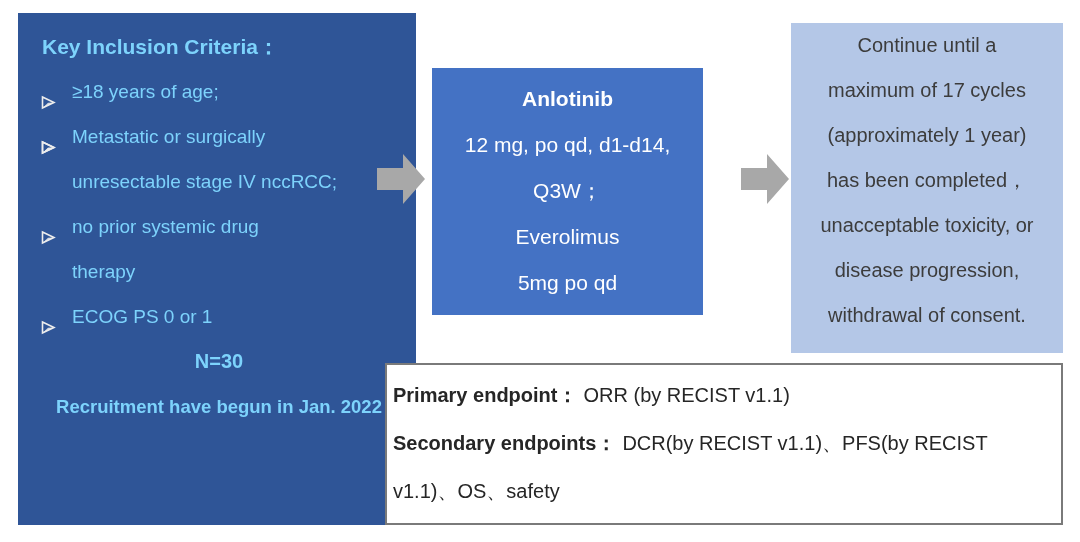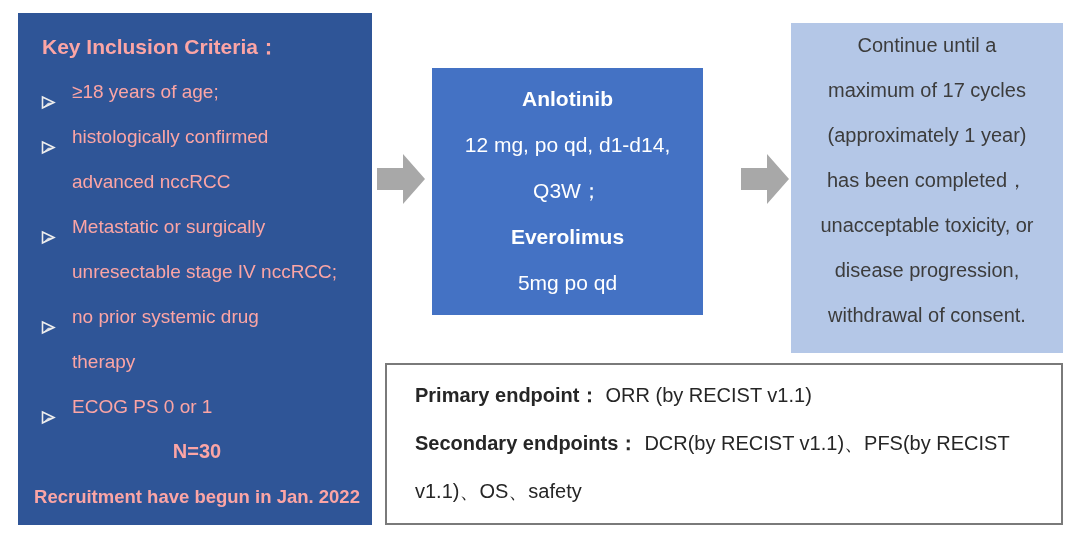--- a/index.html
+++ b/index.html
@@ -1,22 +1,22 @@
 <!DOCTYPE html>
 <html><head>
 <meta charset="utf-8">
 <style>
   html,body{margin:0;padding:0;background:#ffffff;}
   body{width:1080px;height:542px;position:relative;overflow:hidden;
        font-family:"Liberation Sans","DejaVu Sans",sans-serif;}
   .stage{position:absolute;left:0;top:0;width:1080px;height:542px;}
 
   
-  #inclusion-box{position:absolute;left:18px;top:13px;width:354px;height:512px;
-    background:#2F5597;color:#fca5a5;box-sizing:border-box;padding:12px 8px 6px 12px;}
+  #inclusion-box{position:absolute;left:18px;top:13px;width:398px;height:512px;
+    background:#2F5597;color:#7dd3fc;box-sizing:border-box;padding:12px 8px 6px 12px;}
   .inc-title{font-size:21px;font-weight:700;line-height:44px;padding-left:12px;white-space:nowrap;}
   .inc-item{position:relative;padding-left:42px;font-size:19px;line-height:45px;}
   .inc-item .bullet{position:absolute;left:10px;top:13px;width:17px;height:17px;}
   .inc-line{display:block;white-space:nowrap;}
   .inc-n{font-size:20px;font-weight:700;text-align:center;line-height:45px;}
   .inc-recruit{font-size:18.5px;font-weight:700;text-align:center;line-height:45px;white-space:nowrap;}
 
   
   .flow-arrow{position:absolute;width:49px;height:56px;}
   #arrow-1{left:377px;top:151px;}
@@ -28,21 +28,21 @@
   .treat-line{font-size:21px;line-height:46px;white-space:nowrap;}
 
   
   #continuation-box{position:absolute;left:791px;top:23px;width:272px;height:330px;
     background:#B4C7E7;color:#3C3C3C;text-align:center;box-sizing:border-box;}
   .cont-line{font-size:20px;line-height:45px;white-space:nowrap;}
 
   
   #endpoints-box{position:absolute;left:385px;top:363px;width:678px;height:162px;
     background:#ffffff;border:2px solid #7a7a7a;box-sizing:border-box;
-    color:#262626;padding:6px 28px;}
+    color:#262626;padding:6px 6px;}
   .ep-line{font-size:20px;line-height:48px;white-space:nowrap;}
   .ep-label{font-weight:700;margin-right:6px;}
 </style>
 </head>
 <body>
 
 <div class="stage">
 
   <section id="inclusion-box">
     <div class="inc-title">Key Inclusion Criteria：</div>
@@ -59,21 +59,20 @@
           <span class="item-lines"><span class="inc-line">≥18 years of age;</span></span>
         </div>
 
         <div class="inc-item">
           <span class="bullet">
             <svg width="17" height="17" viewBox="0 0 17 15">
               <path d="M2.5 2 L14 7.5 L2.5 13 Z" fill="none" stroke="#EDEDED" stroke-width="1.6" stroke-linejoin="miter"></path>
               <path d="M2.5 13 L14 7.5 L8 7.8 Z" fill="#EDEDED" opacity="0.85"></path>
             </svg>
           </span>
-          <span class="item-lines"><span class="inc-line">histologically confirmed</span><span class="inc-line">advanced nccRCC</span></span>
         </div>
 
         <div class="inc-item">
           <span class="bullet">
             <svg width="17" height="17" viewBox="0 0 17 15">
               <path d="M2.5 2 L14 7.5 L2.5 13 Z" fill="none" stroke="#EDEDED" stroke-width="1.6" stroke-linejoin="miter"></path>
               <path d="M2.5 13 L14 7.5 L8 7.8 Z" fill="#EDEDED" opacity="0.85"></path>
             </svg>
           </span>
           <span class="item-lines"><span class="inc-line">Metastatic or surgically</span><span class="inc-line">unresectable stage IV nccRCC;</span></span>
@@ -109,21 +108,21 @@
   </svg>
 
   <section id="treatment-box">
 
       <div class="treat-line" style="font-weight: 700;">Anlotinib</div>
 
       <div class="treat-line">12 mg, po qd, d1-d14,</div>
 
       <div class="treat-line">Q3W；</div>
 
-      <div class="treat-line" style="font-weight: 700;">Everolimus</div>
+      <div class="treat-line" style="font-weight: 400;">Everolimus</div>
 
       <div class="treat-line">5mg po qd</div>
     </section>
 
   <svg id="arrow-2" class="flow-arrow" viewBox="0 0 49 56">
     <polygon points="0,17 26,17 26,3 48,28 26,53 26,39 0,39" fill="#A8A8A8"></polygon>
   </svg>
 
   <section id="continuation-box">
 

